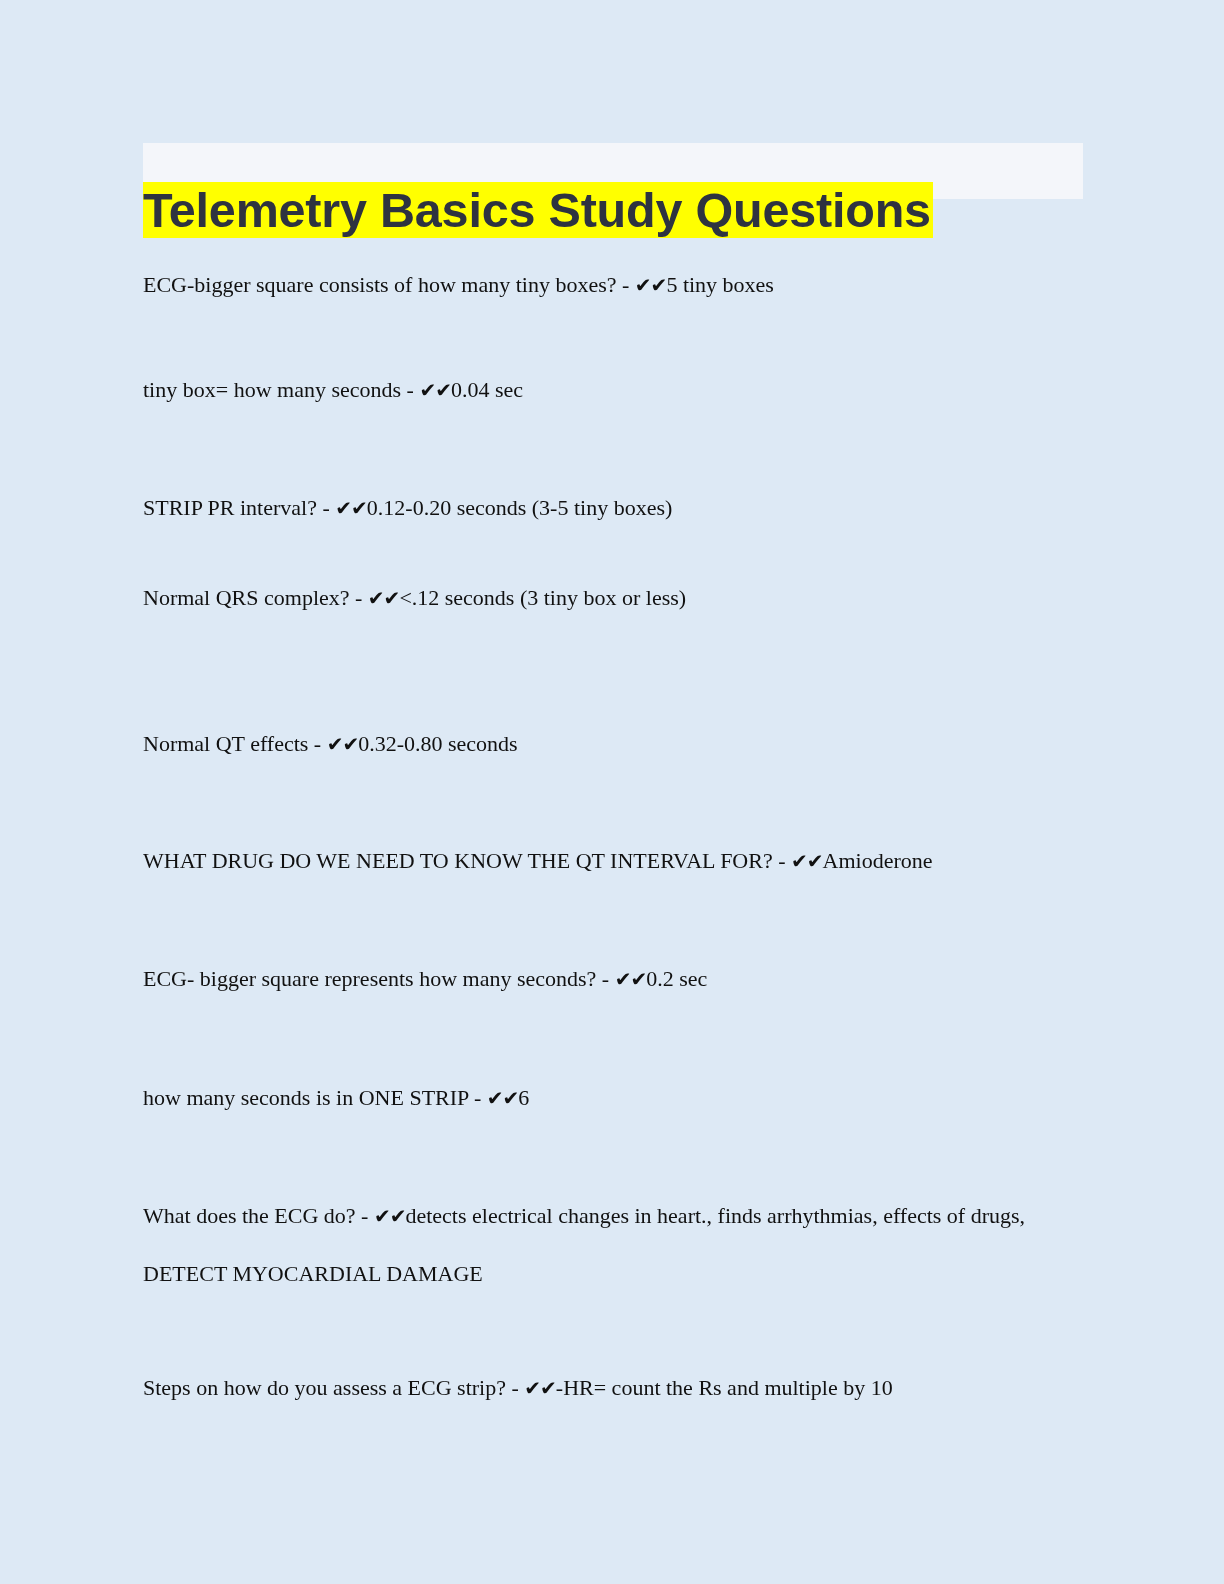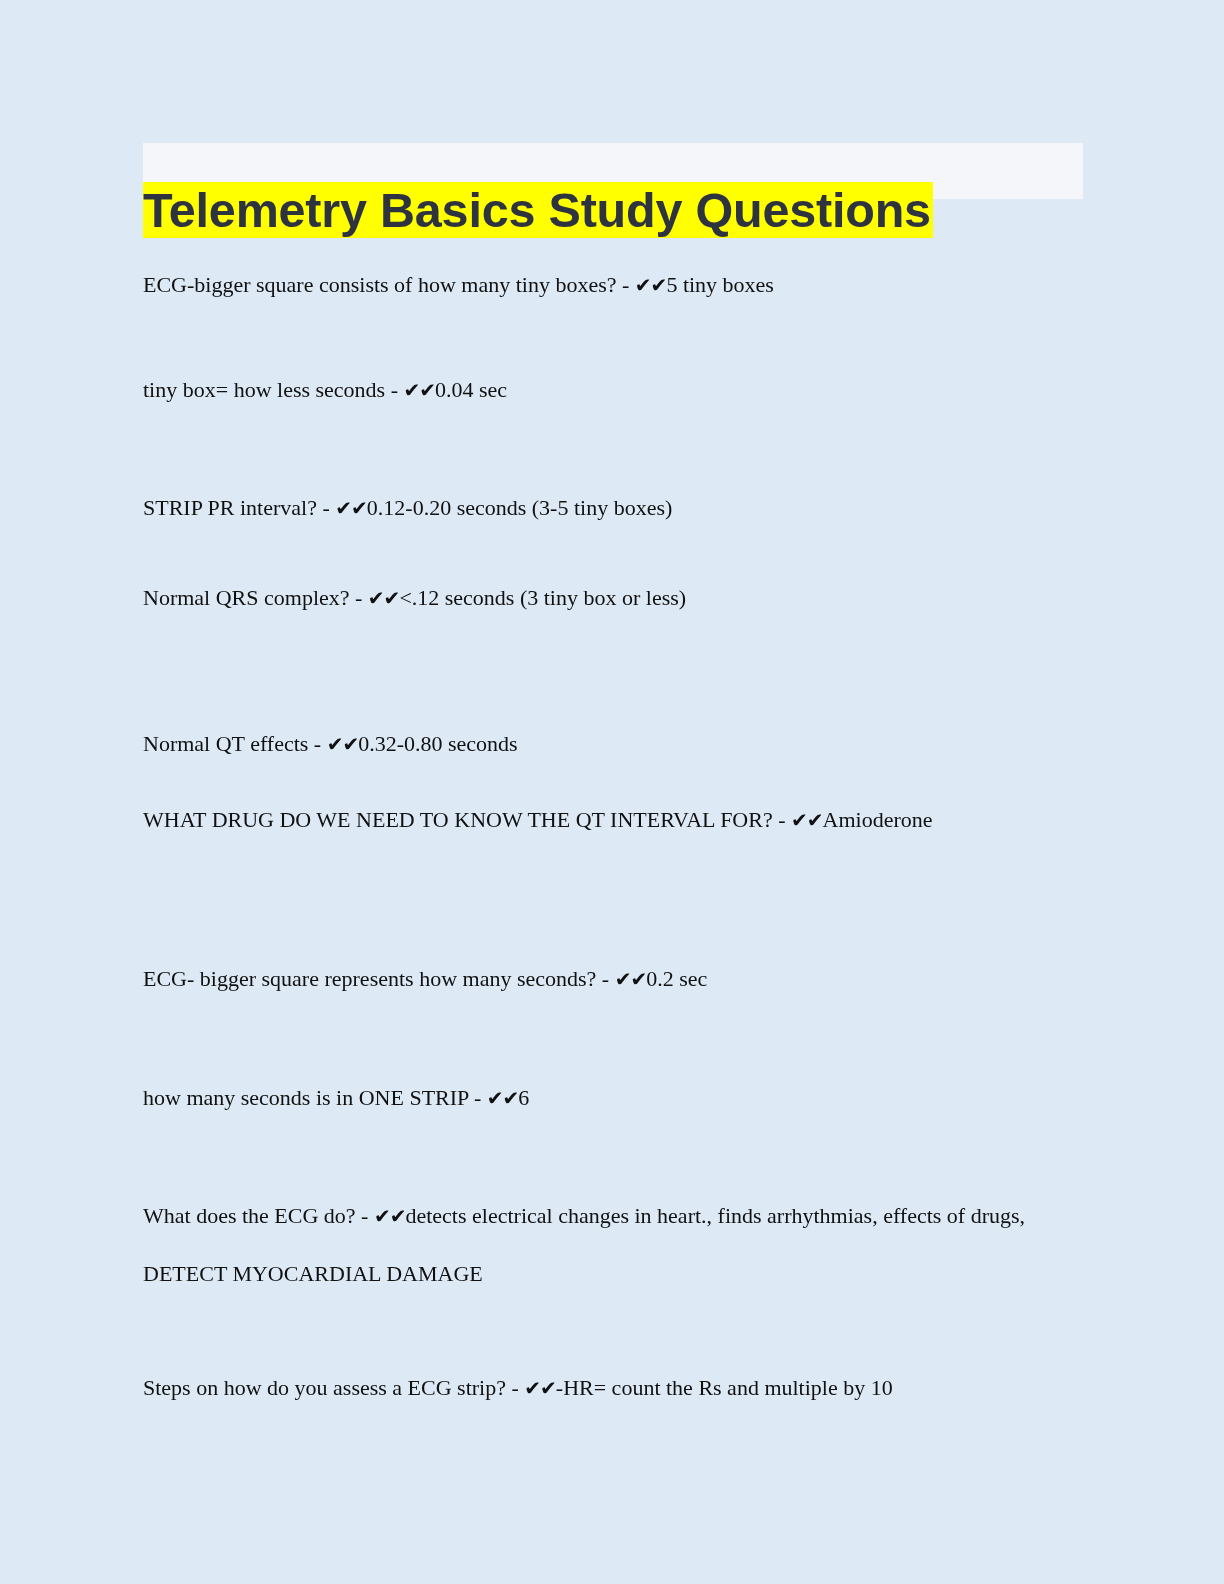--- a/index.html
+++ b/index.html
@@ -38,29 +38,29 @@
   .check { font-family: "DejaVu Sans", sans-serif; font-size: 20px; letter-spacing: -1px; }
 </style>
 </head>
 <body>
 
 <div class="title-bar"></div>
 <div class="title">Telemetry Basics Study Questions</div>
 
 <div class="qa" style="top:256px"><span>ECG-bigger square consists of how many tiny boxes? - </span><span class="check">✔✔</span><span>5 tiny boxes</span></div>
 
-<div class="qa" style="top:361px"><span>tiny box= how less seconds - </span><span class="check">✔✔</span><span>0.04 sec</span></div>
+<div class="qa" style="top:361px"><span>tiny box= how many seconds - </span><span class="check">✔✔</span><span>0.04 sec</span></div>
 
 <div class="qa" style="top:479px"><span>STRIP PR interval? - </span><span class="check">✔✔</span><span>0.12-0.20 seconds (3-5 tiny boxes)</span></div>
 
 <div class="qa" style="top:569px"><span>Normal QRS complex? - </span><span class="check">✔✔</span><span>&lt;.12 seconds (3 tiny box or less)</span></div>
 
 <div class="qa" style="top:715px"><span>Normal QT effects - </span><span class="check">✔✔</span><span>0.32-0.80 seconds</span></div>
 
-<div class="qa" style="top:791px"><span>WHAT DRUG DO WE NEED TO KNOW THE QT INTERVAL FOR? - </span><span class="check">✔✔</span><span>Amioderone</span></div>
+<div class="qa" style="top:832px"><span>WHAT DRUG DO WE NEED TO KNOW THE QT INTERVAL FOR? - </span><span class="check">✔✔</span><span>Amioderone</span></div>
 
 <div class="qa" style="top:950px"><span>ECG- bigger square represents how many seconds? - </span><span class="check">✔✔</span><span>0.2 sec</span></div>
 
 <div class="qa" style="top:1069px"><span>how many seconds is in ONE STRIP - </span><span class="check">✔✔</span><span>6</span></div>
 
 <div class="qa" style="top:1187px"><span>What does the ECG do? - </span><span class="check">✔✔</span><span>detects electrical changes in heart., finds arrhythmias, effects of drugs, DETECT MYOCARDIAL DAMAGE</span></div>
 
 <div class="qa" style="top:1359px"><span>Steps on how do you assess a ECG strip? - </span><span class="check">✔✔</span><span>-HR= count the Rs and multiple by 10</span></div>
 
 </body></html>

